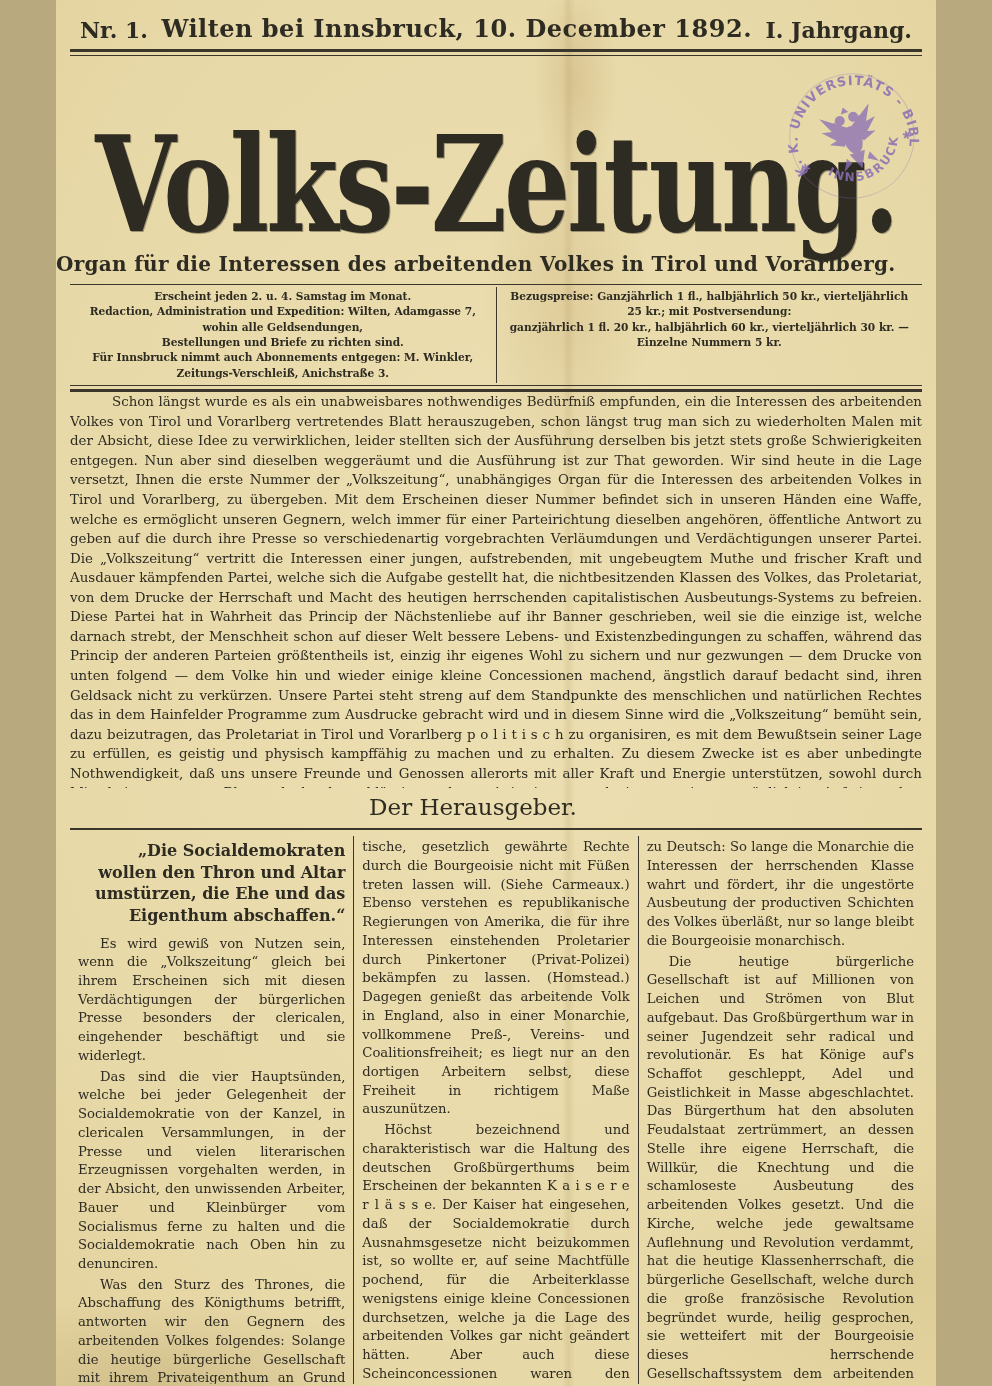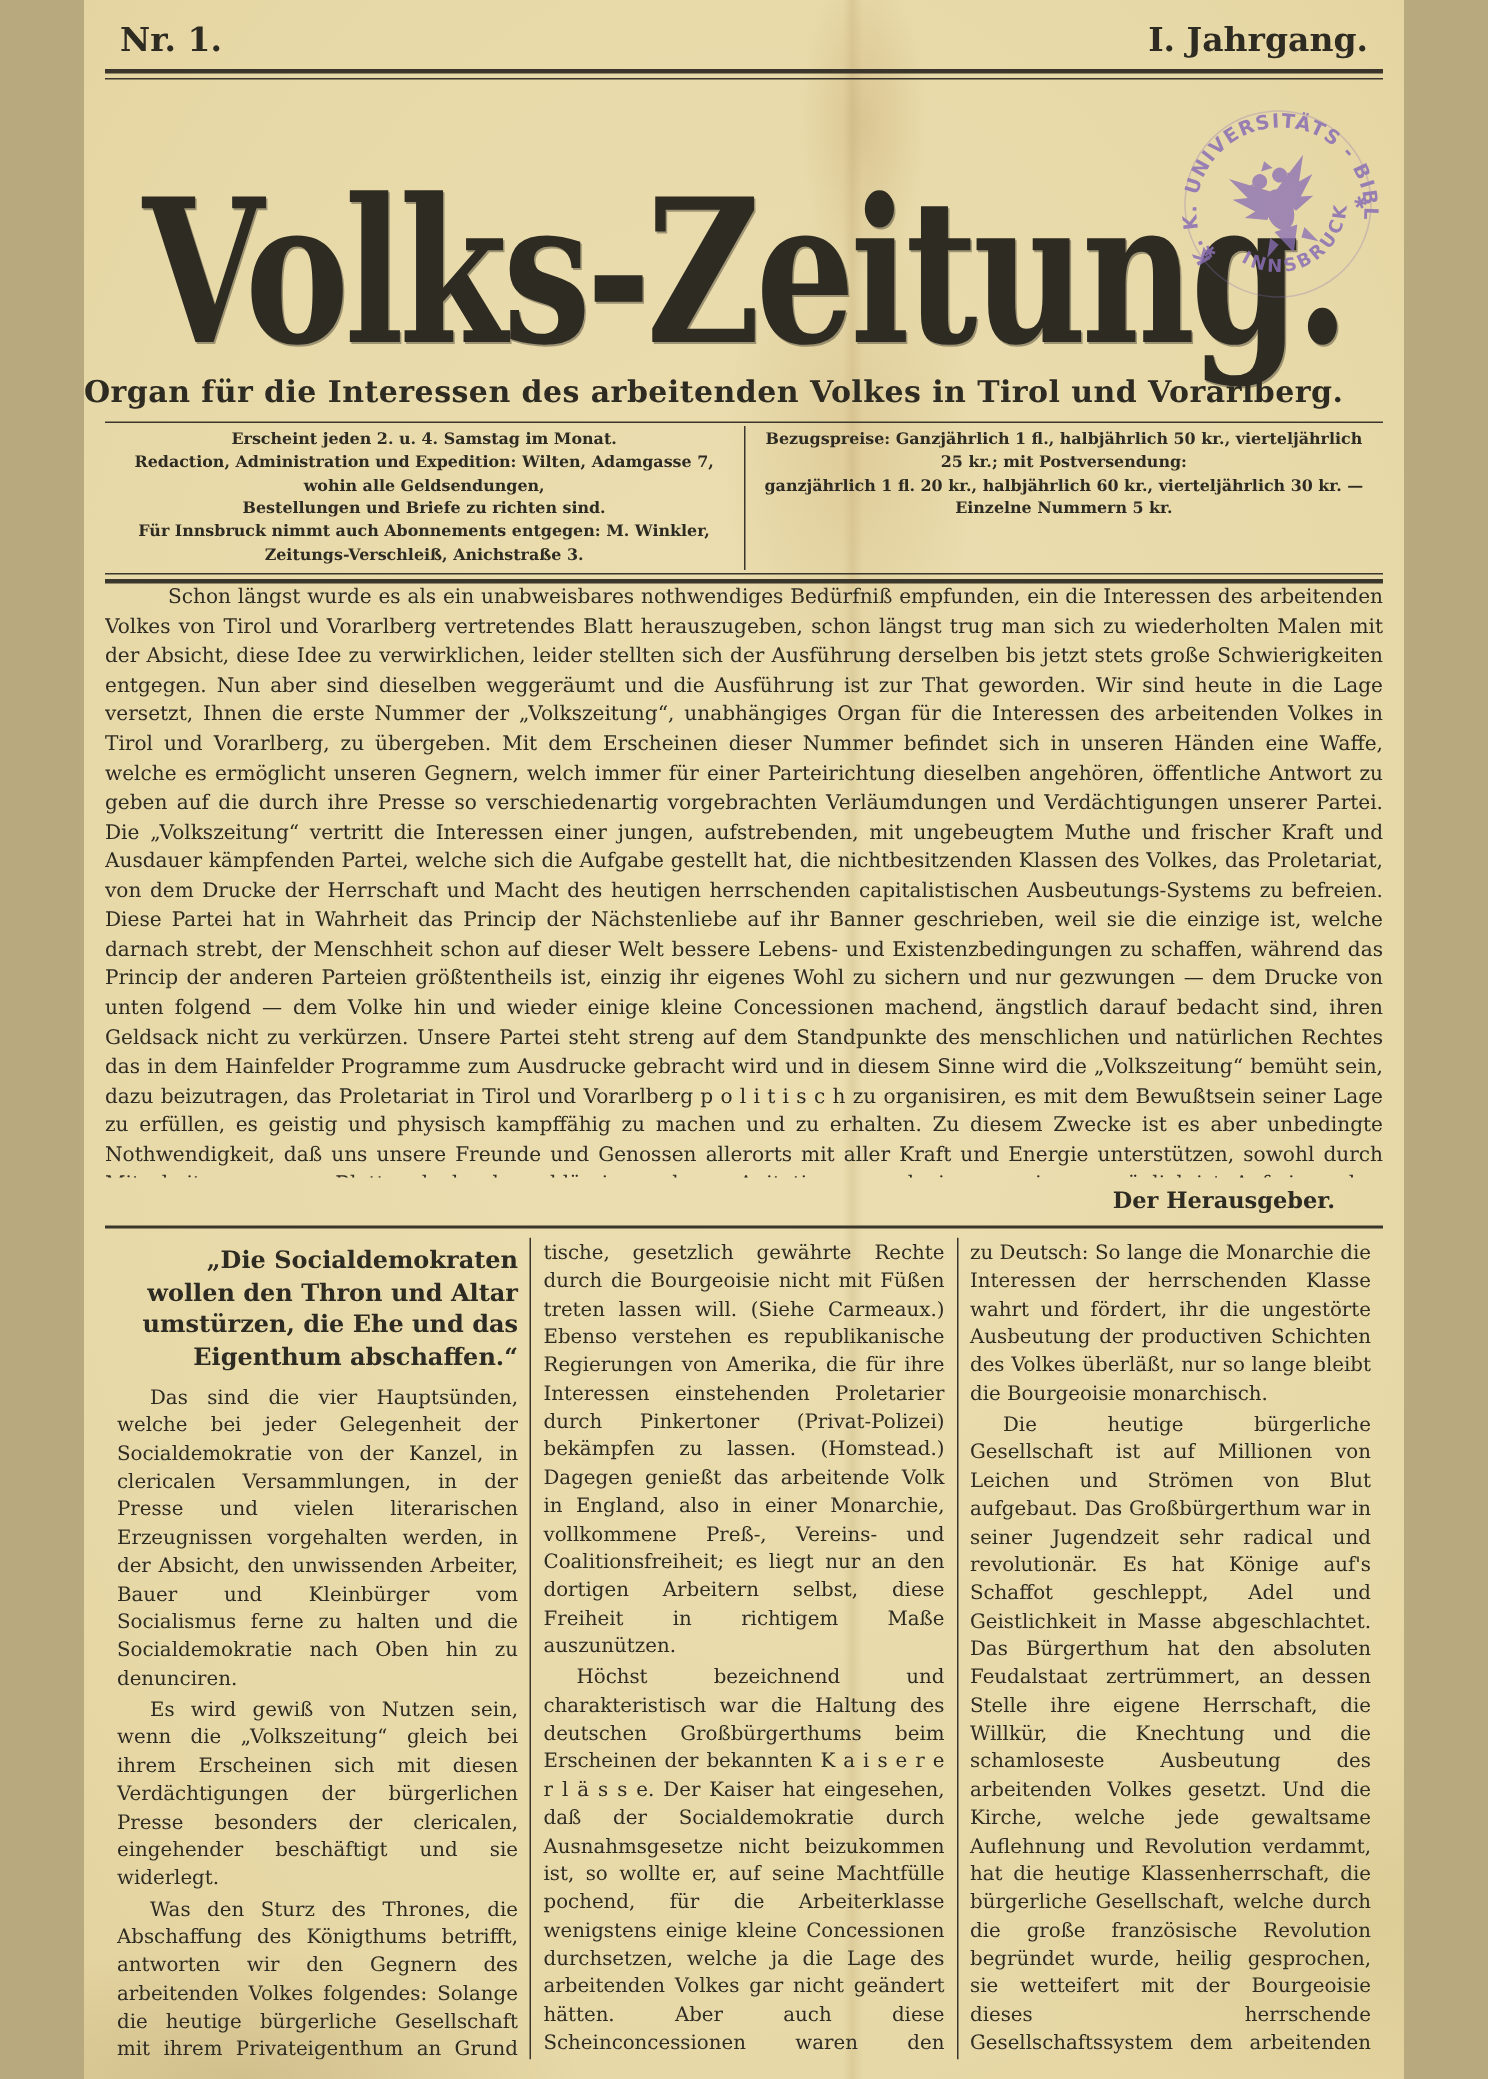--- a/index.html
+++ b/index.html
@@ -77,21 +77,21 @@
   .headline{
     text-align:center;font-size:25px;font-weight:bold;
     margin:14px 0 10px 0;letter-spacing:.5px;
   }
   .lead{
     margin:0 14px;height:396px;overflow:hidden;
     font-size:13.4px;line-height:1.46;text-align:justify;
   }
   .lead .para{margin:0;text-indent:42px;}
   .signature{
-    text-align:right;font-size:15px;font-weight:bold;
+    text-align:center;font-size:23px;font-weight:normal;
     margin:6px 46px 8px 0;
   }
   
   .columns{
     display:flex;align-items:stretch;
     margin:6px 14px 0 14px;
     height:548px;overflow:hidden;
   }
   .col{flex:1;padding:2px 8px 0 8px;font-size:13.2px;line-height:1.42;text-align:justify;overflow:hidden;}
   .col .para{margin:0 0 2px 0;text-indent:22px;}
@@ -102,20 +102,21 @@
   }
   .vdivider{width:1px;background:var(--rule);}
 </style>
 </head>
 <body>
 
 <div class="page">
 
   <div class="topbar">
     <span class="issue">Nr. 1.</span>
+    <span class="dateline">Wilten bei Innsbruck, 10. December 1892.</span>
     <span class="volume">I. Jahrgang.</span>
   </div>
   <div class="rule-double"></div>
 
   <div class="masthead">
     <span class="title">Volks-Zeitung.</span>
   </div>
   <div class="subtitle">Organ für die Interessen des arbeitenden Volkes in Tirol und Vorarlberg.</div>
 
   <svg class="stamp" viewBox="0 0 156 156" aria-hidden="true">
@@ -168,22 +169,22 @@
       <p class="para">Schon längst wurde es als ein unabweisbares nothwendiges Bedürfniß empfunden, ein die Interessen des arbeitenden Volkes von Tirol und Vorarlberg vertretendes Blatt herauszugeben, schon längst trug man sich zu wiederholten Malen mit der Absicht, diese Idee zu verwirklichen, leider stellten sich der Ausführung derselben bis jetzt stets große Schwierigkeiten entgegen.  Nun aber sind dieselben weggeräumt und die Ausführung ist zur That geworden.  Wir sind heute in die Lage versetzt, Ihnen die erste Nummer der „Volkszeitung“, unabhängiges Organ für die Interessen des arbeitenden Volkes in Tirol und Vorarlberg, zu übergeben.  Mit dem Erscheinen dieser Nummer befindet sich in unseren Händen eine Waffe, welche es ermöglicht unseren Gegnern, welch immer für einer Parteirichtung dieselben angehören, öffentliche Antwort zu geben auf die durch ihre Presse so verschiedenartig vorgebrachten Verläumdungen und Verdächtigungen unserer Partei.  Die „Volkszeitung“ vertritt die Interessen einer jungen, aufstrebenden, mit ungebeugtem Muthe und frischer Kraft und Ausdauer kämpfenden Partei, welche sich die Aufgabe gestellt hat, die nichtbesitzenden Klassen des Volkes, das Proletariat, von dem Drucke der Herrschaft und Macht des heutigen herrschenden capitalistischen Ausbeutungs-Systems zu befreien.  Diese Partei hat in Wahrheit das Princip der Nächstenliebe auf ihr Banner geschrieben, weil sie die einzige ist, welche darnach strebt, der Menschheit schon auf dieser Welt bessere Lebens- und Existenzbedingungen zu schaffen, während das Princip der anderen Parteien größtentheils ist, einzig ihr eigenes Wohl zu sichern und nur gezwungen — dem Drucke von unten folgend — dem Volke hin und wieder einige kleine Concessionen machend, ängstlich darauf bedacht sind, ihren Geldsack nicht zu verkürzen.  Unsere Partei steht streng auf dem Standpunkte des menschlichen und natürlichen Rechtes das in dem Hainfelder Programme zum Ausdrucke gebracht wird und in diesem Sinne wird die „Volkszeitung“ bemüht sein, dazu beizutragen, das Proletariat in Tirol und Vorarlberg p o l i t i s c h zu organisiren, es mit dem Bewußtsein seiner Lage zu erfüllen, es geistig und physisch kampffähig zu machen und zu erhalten.  Zu diesem Zwecke ist es aber unbedingte Nothwendigkeit, daß uns unsere Freunde und Genossen allerorts mit aller Kraft und Energie unterstützen, sowohl durch Mitarbeit an unserem Blatte, als durch unablässige und rege Agitation wo und wie es nur immer möglich ist.  Auf eines aber müssen wir schon heute aufmerksam machen:  in allen Berichten, welche in der „Volkszeitung“ an die Oeffentlichkeit gelangen, sich s t r e n g e  a n  d i e  W a h r h e i t zu halten, da unsere Gegner an dieser allein schwer zu verdauen haben und entstellte Berichte unserer Sache nur schaden würden.</p>
     </div>
   <div class="signature">Der Herausgeber.</div>
 
   <div class="rule-thick"></div>
 
   <div class="columns">
     <div class="col">
       <div class="col-headline">„Die Socialdemokraten wollen den Thron und Altar umstürzen, die Ehe und das Eigenthum abschaffen.“</div>
       <div>
+          <p class="para">Es wird gewiß von Nutzen sein, wenn die „Volkszeitung“ gleich bei ihrem Erscheinen sich mit diesen Verdächtigungen der bürgerlichen Presse besonders der clericalen, eingehender beschäftigt und sie widerlegt.</p>
           <p class="para">Das sind die vier Hauptsünden, welche bei jeder Gelegenheit der Socialdemokratie von der Kanzel, in clericalen Versammlungen, in der Presse und vielen literarischen Erzeugnissen vorgehalten werden, in der Absicht, den unwissenden Arbeiter, Bauer und Kleinbürger vom Socialismus ferne zu halten und die Socialdemokratie nach Oben hin zu denunciren.</p>
-          <p class="para">Es wird gewiß von Nutzen sein, wenn die „Volkszeitung“ gleich bei ihrem Erscheinen sich mit diesen Verdächtigungen der bürgerlichen Presse besonders der clericalen, eingehender beschäftigt und sie widerlegt.</p>
           <p class="para">Was den Sturz des Thrones, die Abschaffung des Königthums betrifft, antworten wir den Gegnern des arbeitenden Volkes folgendes:  Solange die heutige bürgerliche Gesellschaft mit ihrem Privateigenthum an Grund und Boden und der Arbeitsmittel die heutige privatcapitalistische Productionsweise, mit der Möglichkeit der Ausbeutung des Menschen durch den Menschen fortbesteht, ist es der Arbeiterklasse ziemlich egal, welche die herrschende Staatsform sei, ob Republik oder Monarchie.</p>
         </div>
     </div>
     <div class="vdivider"></div>
     <div class="col continuation">
       <div>
           <p class="para">tische, gesetzlich gewährte Rechte durch die Bourgeoisie nicht mit Füßen treten lassen will.  (Siehe Carmeaux.)  Ebenso verstehen es republikanische Regierungen von Amerika, die für ihre Interessen einstehenden Proletarier durch Pinkertoner (Privat-Polizei) bekämpfen zu lassen. (Homstead.) Dagegen genießt das arbeitende Volk in England, also in einer Monarchie, vollkommene Preß-, Vereins- und Coalitionsfreiheit; es liegt nur an den dortigen Arbeitern selbst, diese Freiheit in richtigem Maße auszunützen.</p>
           <p class="para">Höchst bezeichnend und charakteristisch war die Haltung des deutschen Großbürgerthums beim Erscheinen der bekannten K a i s e r e r l ä s s e.  Der Kaiser hat eingesehen, daß der Socialdemokratie durch Ausnahmsgesetze nicht beizukommen ist, so wollte er, auf seine Machtfülle pochend, für die Arbeiterklasse wenigstens einige kleine Concessionen durchsetzen, welche ja die Lage des arbeitenden Volkes gar nicht geändert hätten. Aber auch diese Scheinconcessionen waren den deutschen Geldsäcken zu viel.  Wüthend rief das deutsche Protzenthum dem mächtigsten Herrscher zu:  „Bis hieher und nicht weiter!“</p>
         </div>
     </div>

